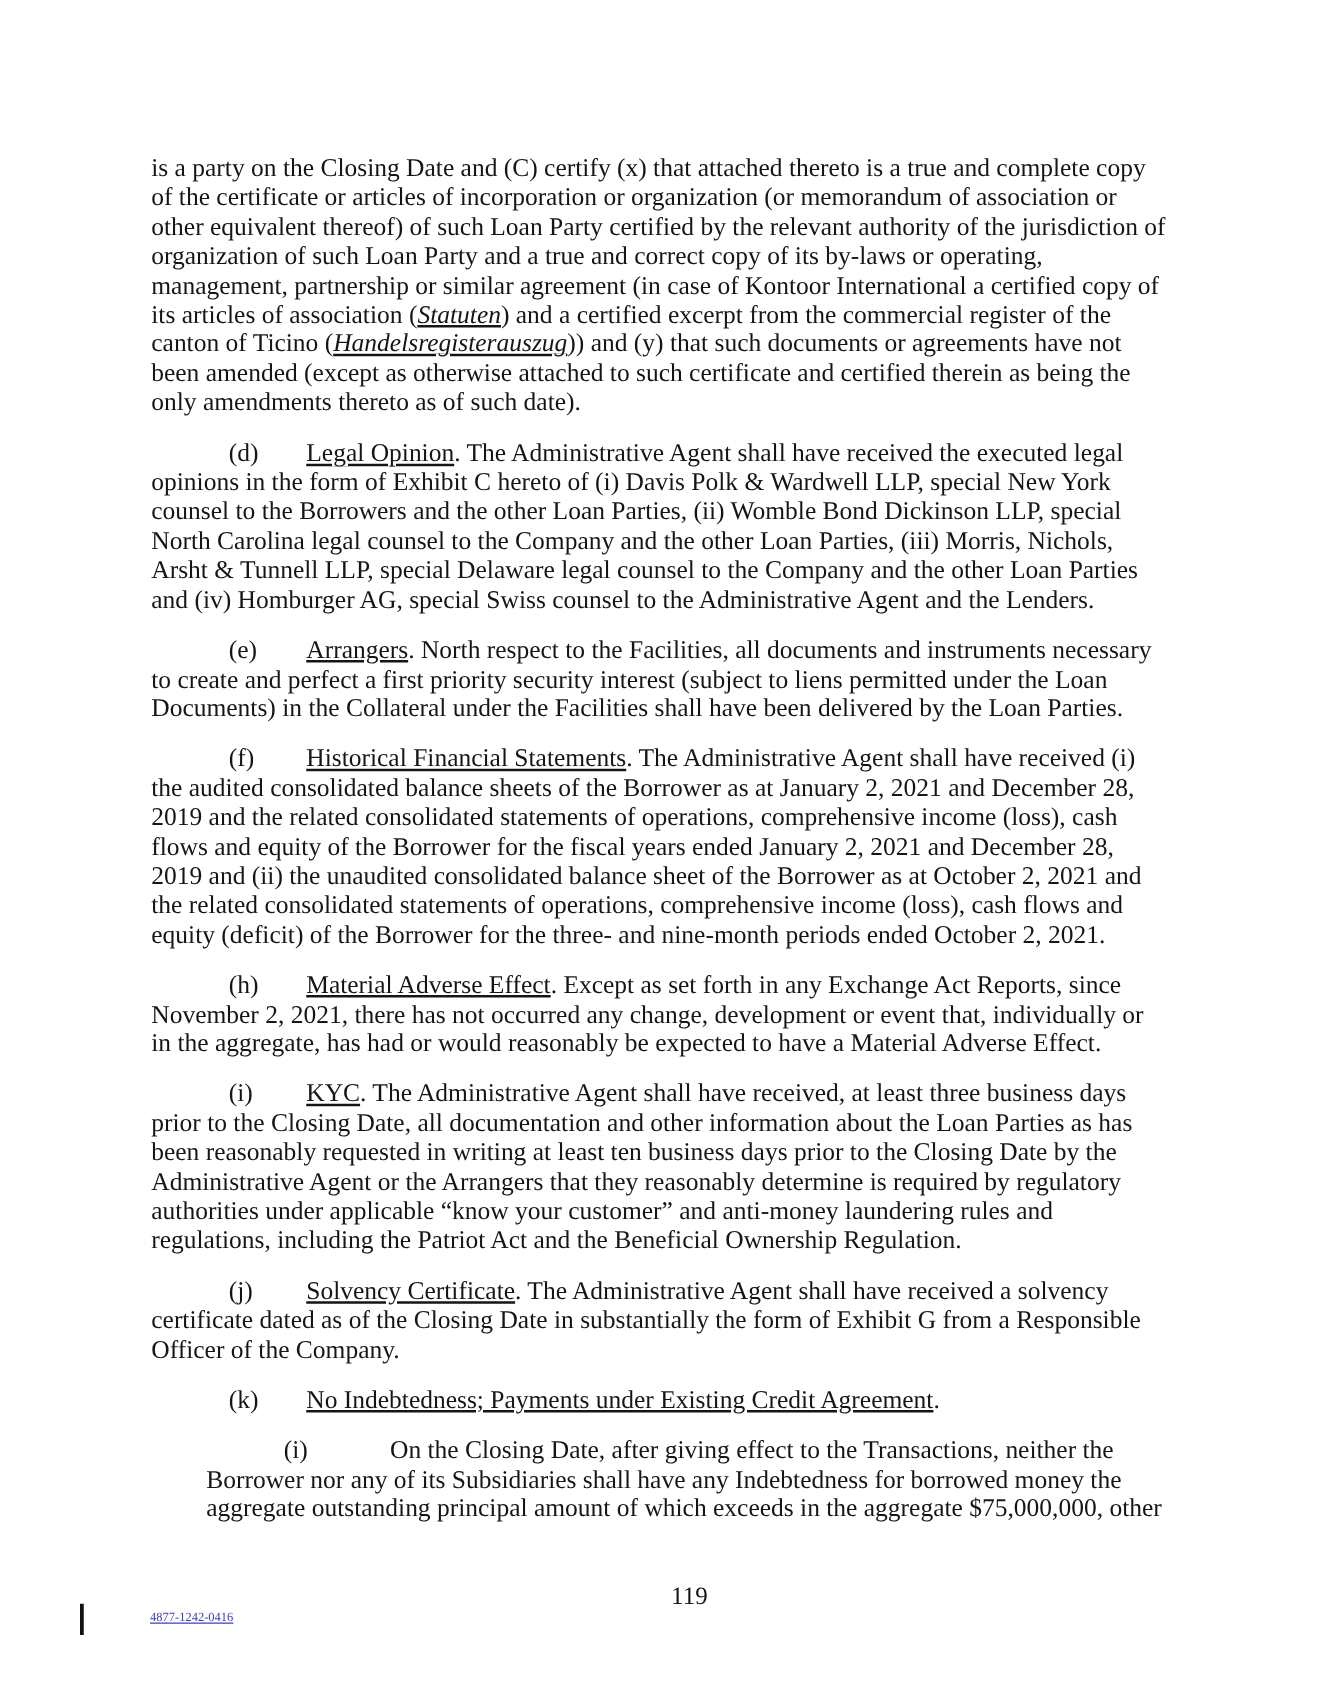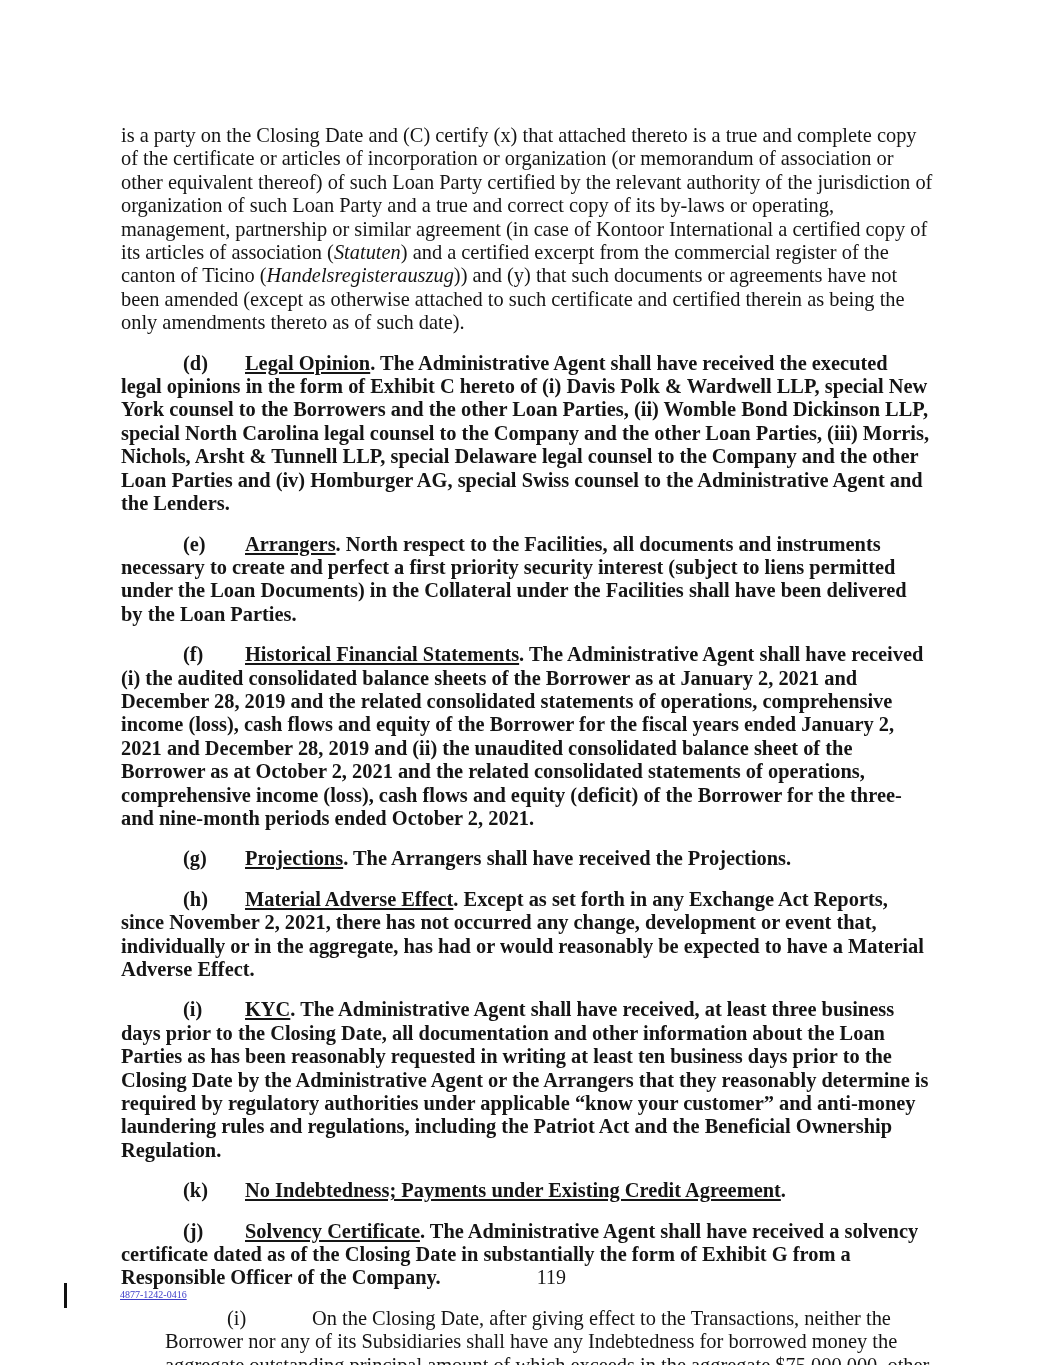--- a/index.html
+++ b/index.html
@@ -14,27 +14,27 @@
   .doc-body {
     position: absolute;
     left: 121px; top: 124px;
     width: 812px;
     font-size: 20.4px;
     line-height: 23.4px;
     text-align: left;
   }
   p.para { margin: 0 0 17px 0; }
   p.body { text-indent: 0; }
-  p.item { text-indent: 62px; font-weight: bold; }
+  p.item { text-indent: 62px; }
   p.subitem { margin-left: 44px; text-indent: 62px; }
   .label { display: inline-block; text-indent: 0; }
   p.item .label { width: 62px; }
   p.subitem .label { width: 85px; }
   .underline { text-decoration: underline; }
-  .italic { font-style: italic; }
+  .italic { font-style: italic; text-decoration: underline; }
   .page-number {
     position: absolute;
     top: 1266px; left: 0;
     width: 1055px;
     text-align: center;
     font-size: 20px;
     line-height: 23px;
     padding-left: 24px;
   }
   .change-bar {
@@ -53,25 +53,24 @@
   }
 </style>
 </head>
 <body style="color: rgb(21, 21, 21);">
 
 <main class="doc-body">
     <p class="para body"><span>is a party on the Closing Date and (C) certify (x) that attached thereto is a true and complete copy of the certificate or articles of incorporation or organization (or memorandum of association or other equivalent thereof) of such Loan Party certified by the relevant authority of the jurisdiction of organization of such Loan Party and a true and correct copy of its by-laws or operating, management, partnership or similar agreement (in case of Kontoor International a certified copy of its articles of association (</span><span class="italic">Statuten</span><span>) and a certified excerpt from the commercial register of the canton of Ticino (</span><span class="italic">Handelsregisterauszug</span><span>)) and (y) that such documents or agreements have not been amended (except as otherwise attached to such certificate and certified therein as being the only amendments thereto as of such date).</span></p>
     <p class="para item"><span class="label">(d)</span><span class="underline">Legal Opinion</span><span>. The Administrative Agent shall have received the executed legal opinions in the form of Exhibit C hereto of (i) Davis Polk &amp; Wardwell LLP, special New York counsel to the Borrowers and the other Loan Parties, (ii) Womble Bond Dickinson LLP, special North Carolina legal counsel to the Company and the other Loan Parties, (iii) Morris, Nichols, Arsht &amp; Tunnell LLP, special Delaware legal counsel to the Company and the other Loan Parties and (iv) Homburger AG, special Swiss counsel to the Administrative Agent and the Lenders.</span></p>
     <p class="para item"><span class="label">(e)</span><span class="underline">Arrangers</span><span>. North respect to the Facilities, all documents and instruments necessary to create and perfect a first priority security interest (subject to liens permitted under the Loan Documents) in the Collateral under the Facilities shall have been delivered by the Loan Parties.</span></p>
     <p class="para item"><span class="label">(f)</span><span class="underline">Historical Financial Statements</span><span>. The Administrative Agent shall have received (i) the audited consolidated balance sheets of the Borrower as at January 2, 2021 and December 28, 2019 and the related consolidated statements of operations, comprehensive income (loss), cash flows and equity of the Borrower for the fiscal years ended January 2, 2021 and December 28, 2019 and (ii) the unaudited consolidated balance sheet of the Borrower as at October 2, 2021 and the related consolidated statements of operations, comprehensive income (loss), cash flows and equity (deficit) of the Borrower for the three- and nine-month periods ended October 2, 2021.</span></p>
-    <p class="para item"><span class="label">(g)</span><span class="underline">Projections</span><span>. The Arrangers shall have received the Projections.</span></p>
     <p class="para item"><span class="label">(h)</span><span class="underline">Material Adverse Effect</span><span>. Except as set forth in any Exchange Act Reports, since November 2, 2021, there has not occurred any change, development or event that, individually or in the aggregate, has had or would reasonably be expected to have a Material Adverse Effect.</span></p>
     <p class="para item"><span class="label">(i)</span><span class="underline">KYC</span><span>. The Administrative Agent shall have received, at least three business days prior to the Closing Date, all documentation and other information about the Loan Parties as has been reasonably requested in writing at least ten business days prior to the Closing Date by the Administrative Agent or the Arrangers that they reasonably determine is required by regulatory authorities under applicable “know your customer” and anti-money laundering rules and regulations, including the Patriot Act and the Beneficial Ownership Regulation.</span></p>
+    <p class="para item"><span class="label">(j)</span><span class="underline">Solvency Certificate</span><span>. The Administrative Agent shall have received a solvency certificate dated as of the Closing Date in substantially the form of Exhibit G from a Responsible Officer of the Company.</span></p>
     <p class="para item"><span class="label">(k)</span><span class="underline">No Indebtedness; Payments under Existing Credit Agreement</span><span>.</span></p>
-    <p class="para item"><span class="label">(j)</span><span class="underline">Solvency Certificate</span><span>. The Administrative Agent shall have received a solvency certificate dated as of the Closing Date in substantially the form of Exhibit G from a Responsible Officer of the Company.</span></p>
     <p class="para subitem"><span class="label">(i)</span><span>On the Closing Date, after giving effect to the Transactions, neither the Borrower nor any of its Subsidiaries shall have any Indebtedness for borrowed money the aggregate outstanding principal amount of which exceeds in the aggregate $75,000,000, other</span></p>
   </main>
 
 <div class="page-number">119</div>
 
 <div class="change-bar"></div>
 
 <a class="stamp">4877-1242-0416</a>
 
 </body></html>

